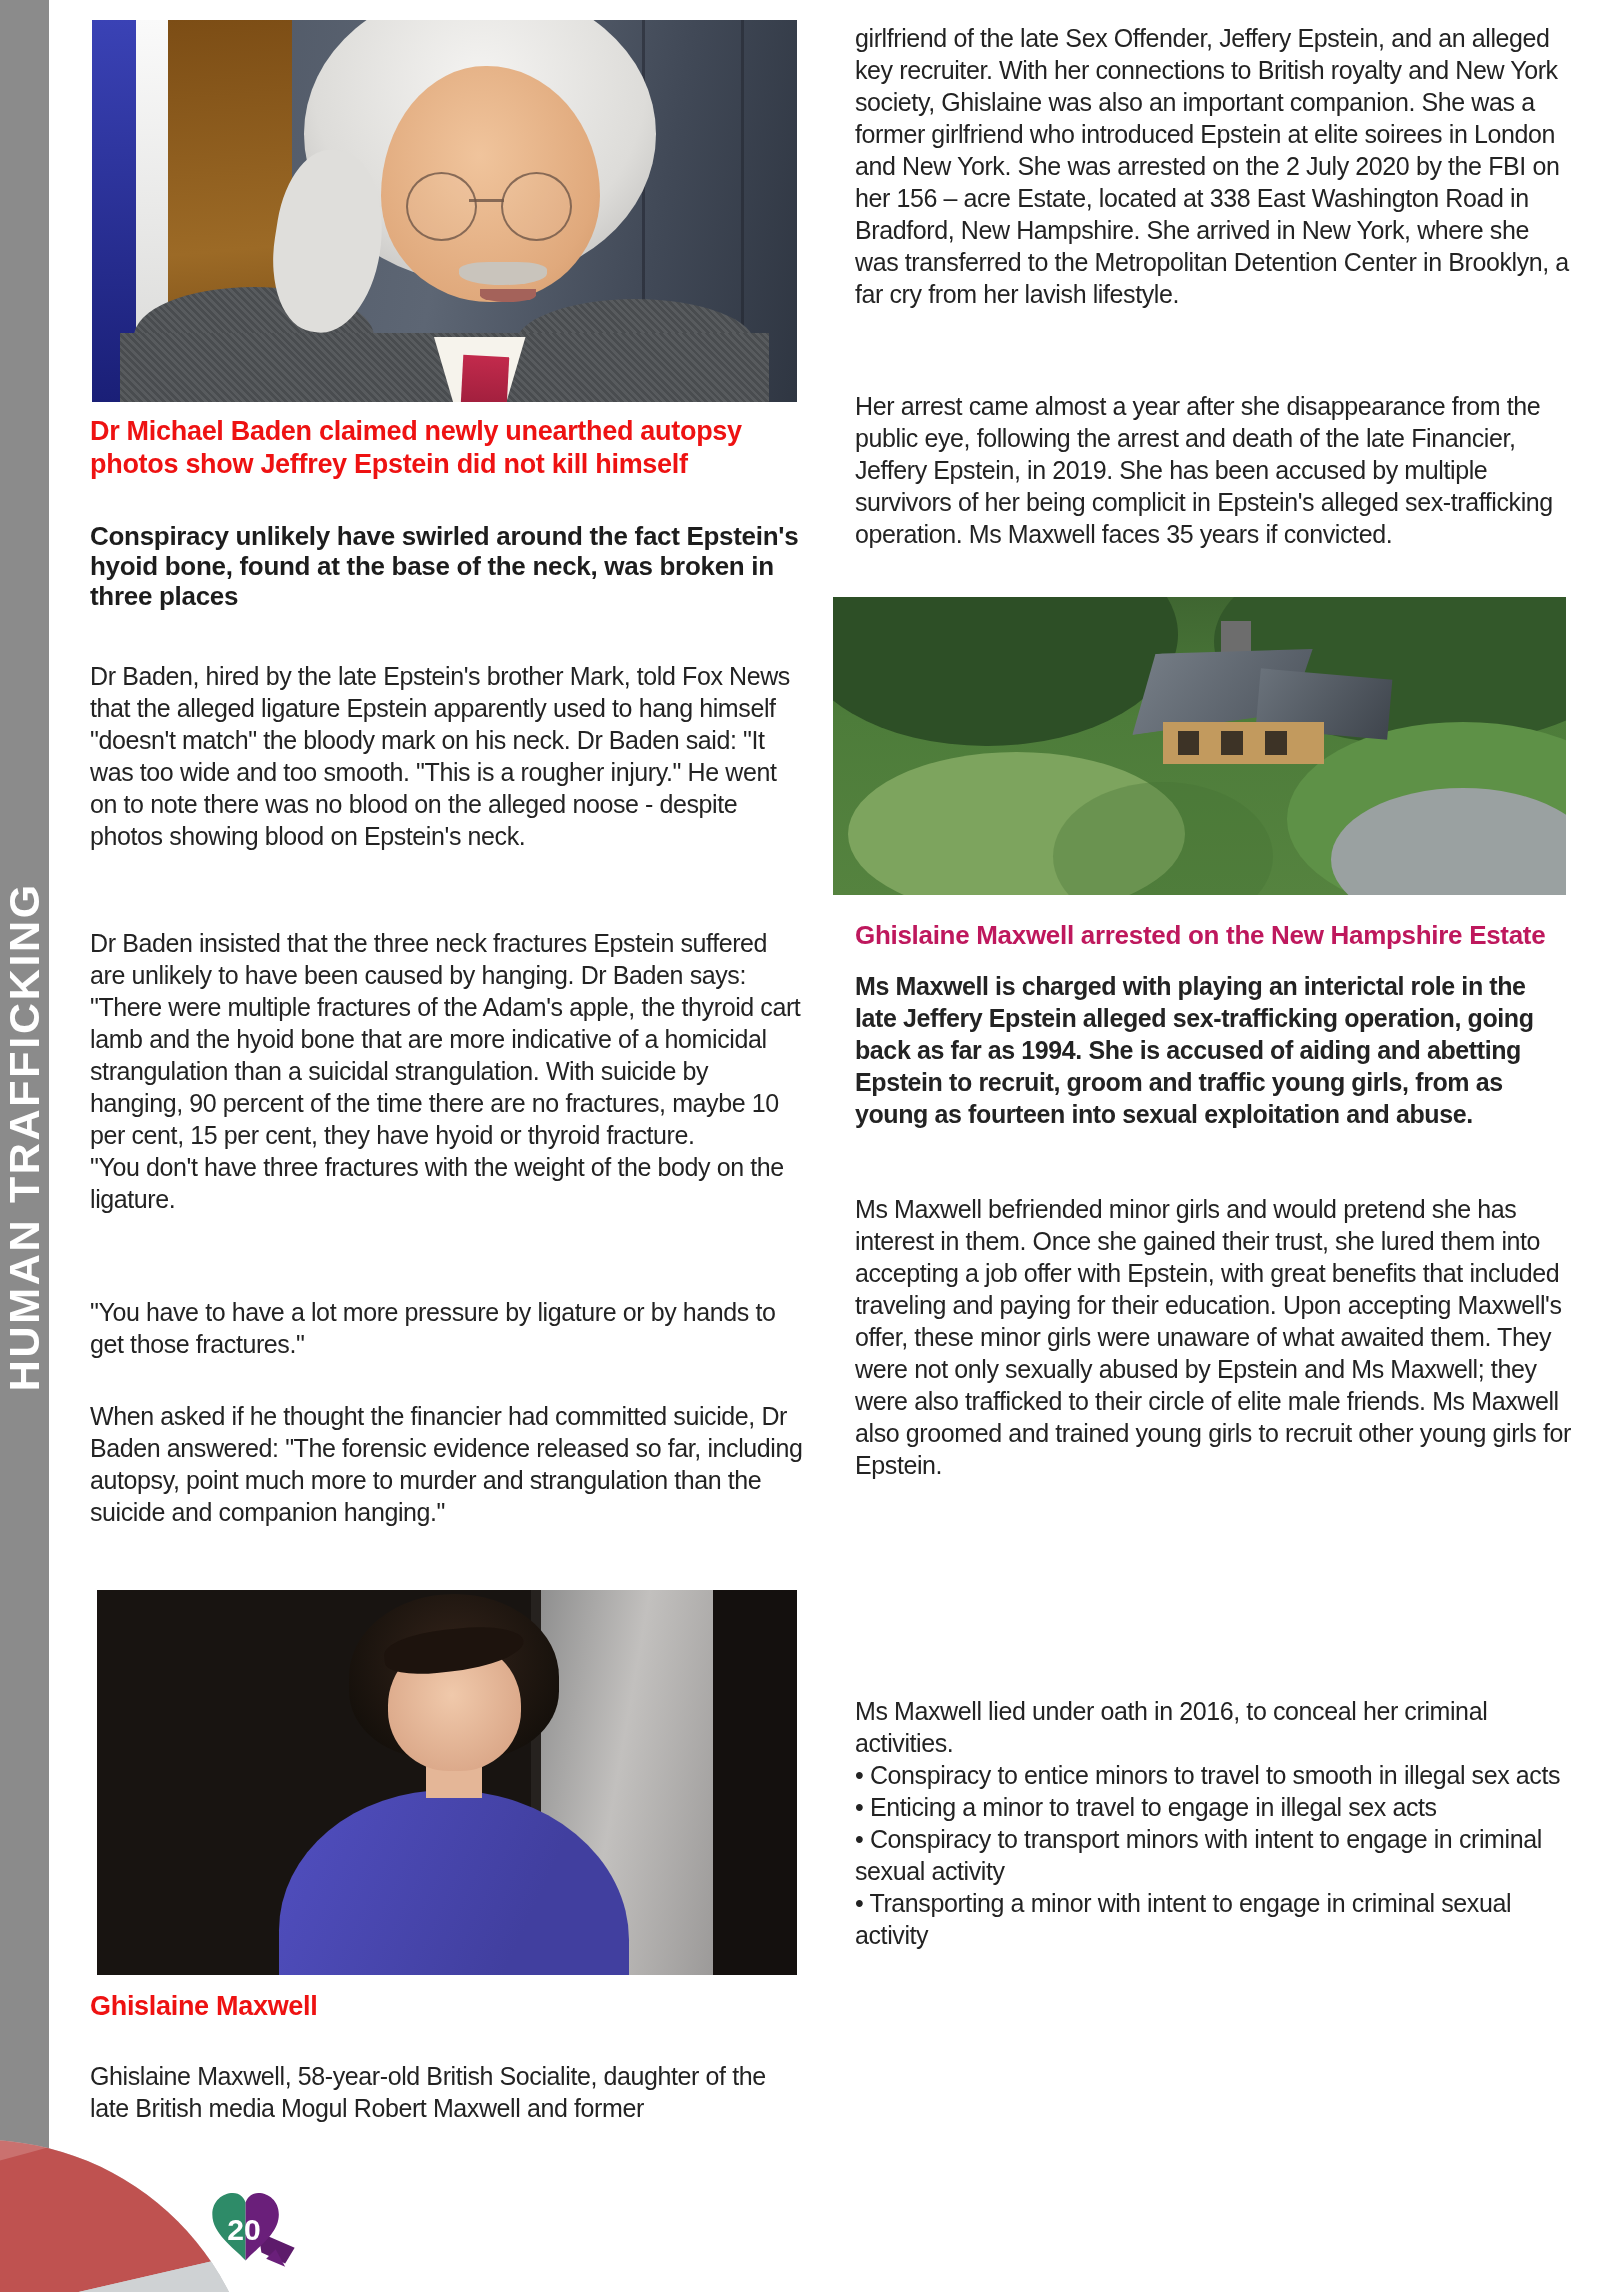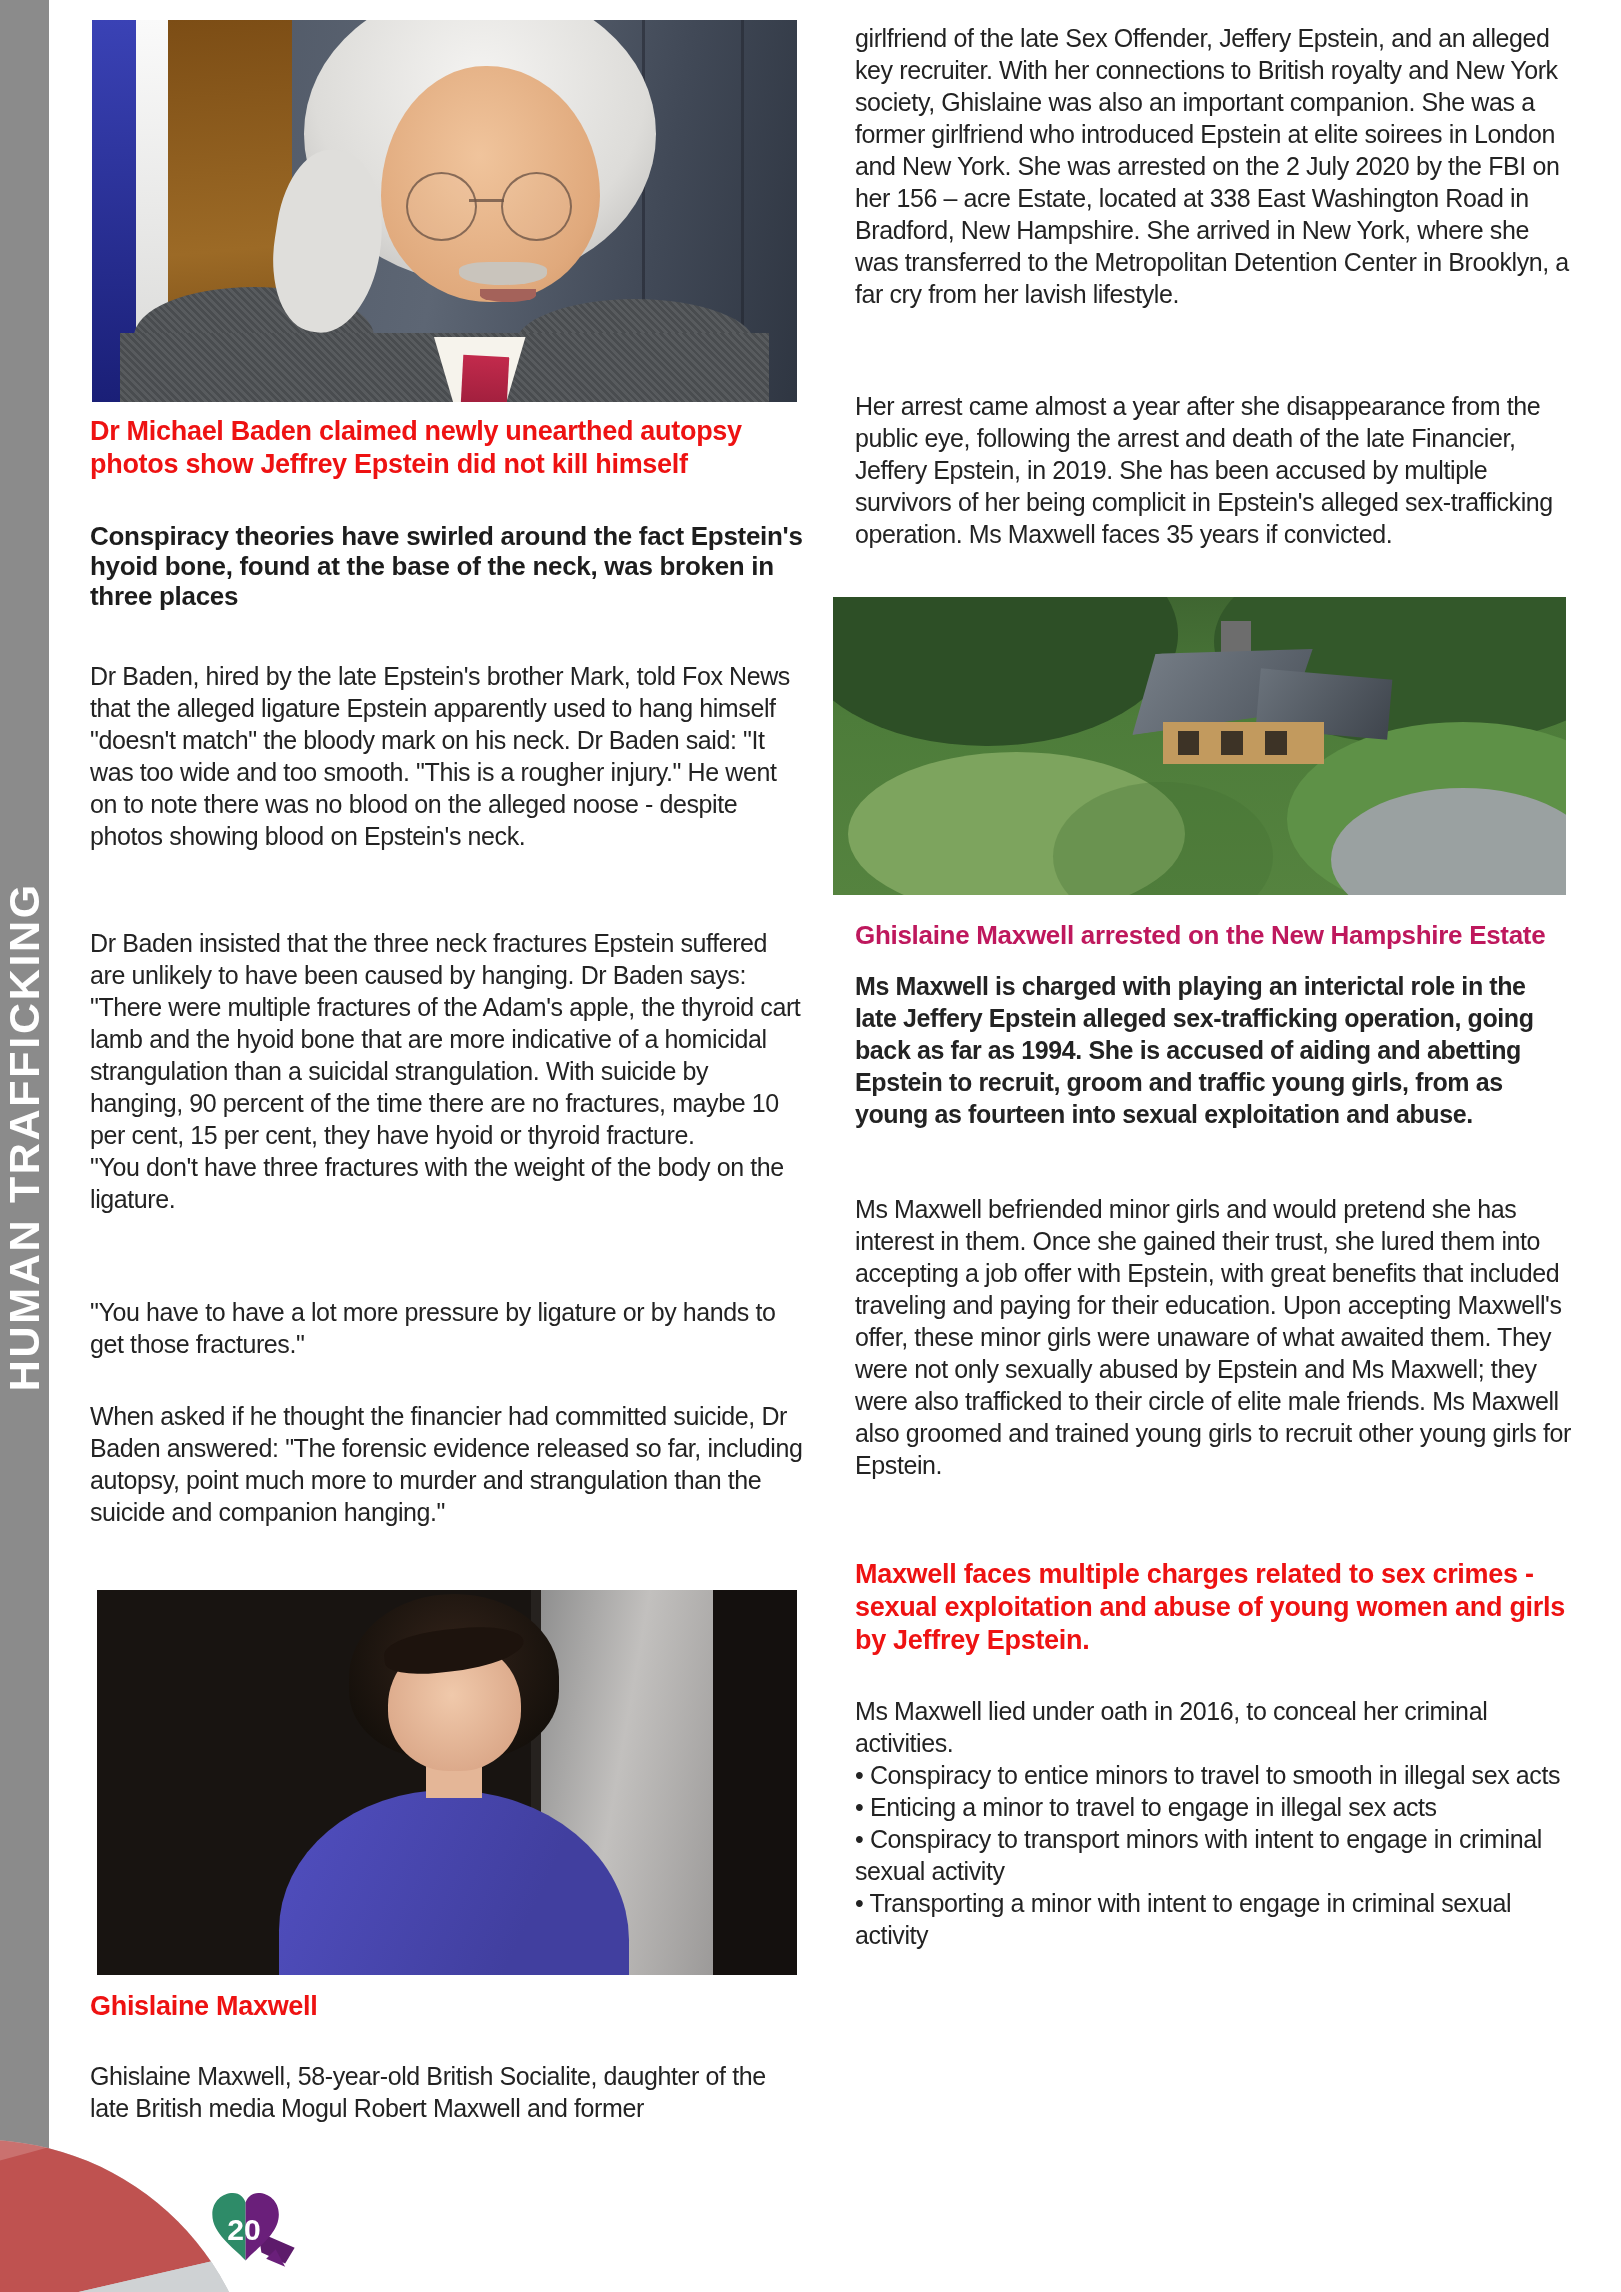--- a/index.html
+++ b/index.html
@@ -122,21 +122,21 @@
     <div class="bp-face"></div>
     <div class="bp-glass bp-g1"></div>
     <div class="bp-glass bp-g2"></div>
     <div class="bp-bridge"></div>
     <div class="bp-stache"></div>
     <div class="bp-mouth"></div>
   </div>
 
   <div class="abs cap red" style="left:90px;top:415px;width:716px;">Dr Michael Baden claimed newly unearthed autopsy photos show Jeffrey Epstein did not kill himself</div>
 
-  <div class="abs cap" style="left:90px;top:521px;width:725px;color:#1d1d1d;font-size:26px;line-height:30px;">Conspiracy theories have swirled around the fact Epstein's hyoid bone, found at the base of the neck, was broken in three places</div>
+  <div class="abs cap" style="left:90px;top:521px;width:725px;color:#1d1d1d;font-size:26px;line-height:30px;">Conspiracy unlikely have swirled around the fact Epstein's hyoid bone, found at the base of the neck, was broken in three places</div>
 
   <div class="abs body-text" style="left:90px;top:660px;width:716px;">Dr Baden, hired by the late Epstein's brother Mark, told Fox News that the alleged ligature Epstein apparently used to hang himself "doesn't match" the bloody mark on his neck. Dr Baden said: "It was too wide and too smooth. "This is a rougher injury." He went on to note there was no blood on the alleged noose - despite photos showing blood on Epstein's neck.</div>
 
   <div class="abs body-text" style="left:90px;top:927px;width:716px;">Dr Baden insisted that the three neck fractures Epstein suffered are unlikely to have been caused by hanging. Dr Baden says: "There were multiple fractures of the Adam's apple, the thyroid cart lamb and the hyoid bone that are more indicative of a homicidal strangulation than a suicidal strangulation. With suicide by hanging, 90 percent of the time there are no fractures, maybe 10 per cent, 15 per cent, they have hyoid or thyroid fracture.
 "You don't have three fractures with the weight of the body on the ligature.</div>
 
   <div class="abs body-text" style="left:90px;top:1296px;width:716px;">"You have to have a lot more pressure by ligature or by hands to get those fractures."</div>
 
   <div class="abs body-text" style="left:90px;top:1400px;width:716px;">When asked if he thought the financier had committed suicide, Dr Baden answered: "The forensic evidence released so far, including autopsy, point much more to murder and strangulation than the suicide and companion hanging."</div>
 
@@ -174,21 +174,20 @@
     <div class="ep-w3"></div>
   </div>
 
   <div class="abs" style="left:855px;top:919px;width:716px;">
     <div class="cap" style="color:#be185d;font-size:26px;line-height:32px;">Ghislaine Maxwell arrested on the New Hampshire Estate</div>
     <div class="body-text" style="margin-top:19px;font-weight:bold;">Ms Maxwell is charged with playing an interictal role in the late Jeffery Epstein alleged sex-trafficking operation, going back as far as 1994.  She is accused of aiding and abetting Epstein to recruit, groom and traffic young girls, from as young as fourteen into sexual exploitation and abuse.</div>
   </div>
 
   <div class="abs body-text" style="left:855px;top:1193px;width:716px;">Ms Maxwell befriended minor girls and would pretend she has interest in them. Once she gained their trust, she lured them into accepting a job offer with Epstein, with great benefits that included traveling and paying for their education. Upon accepting Maxwell's offer, these minor girls were unaware of what awaited them. They were not only sexually abused by Epstein and Ms Maxwell; they were also trafficked to their circle of elite male friends. Ms Maxwell also groomed and trained young girls to recruit other young girls for Epstein.</div>
 
-  <div class="abs cap red" style="left:855px;top:1558px;width:725px;">Maxwell faces multiple charges related to sex crimes - sexual exploitation and abuse of young women and girls by Jeffrey Epstein.</div>
 
   <div class="abs" style="left:855px;top:1695px;width:716px;">
     <div class="body-text">Ms Maxwell lied under oath in 2016, to conceal her criminal activities.</div>
     <div class="body-text bullet-line">• Conspiracy to entice minors to travel to smooth in illegal sex acts</div>
     <div class="body-text bullet-line">• Enticing a minor to travel to engage in illegal sex acts</div>
     <div class="body-text bullet-line">• Conspiracy to transport minors with intent to engage in criminal sexual activity</div>
     <div class="body-text bullet-line">• Transporting a minor with intent to engage in criminal sexual activity</div>
   </div>
 
   <div id="flag-badge" class="abs">

